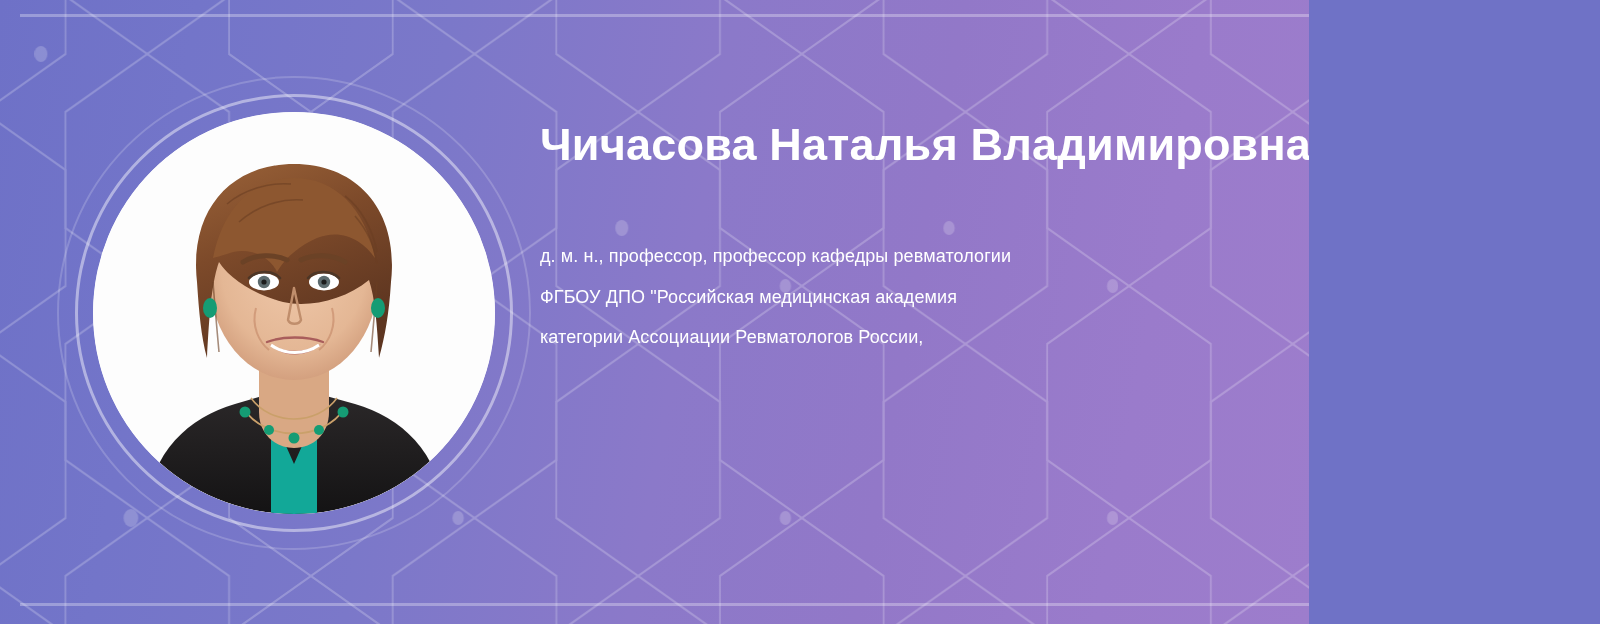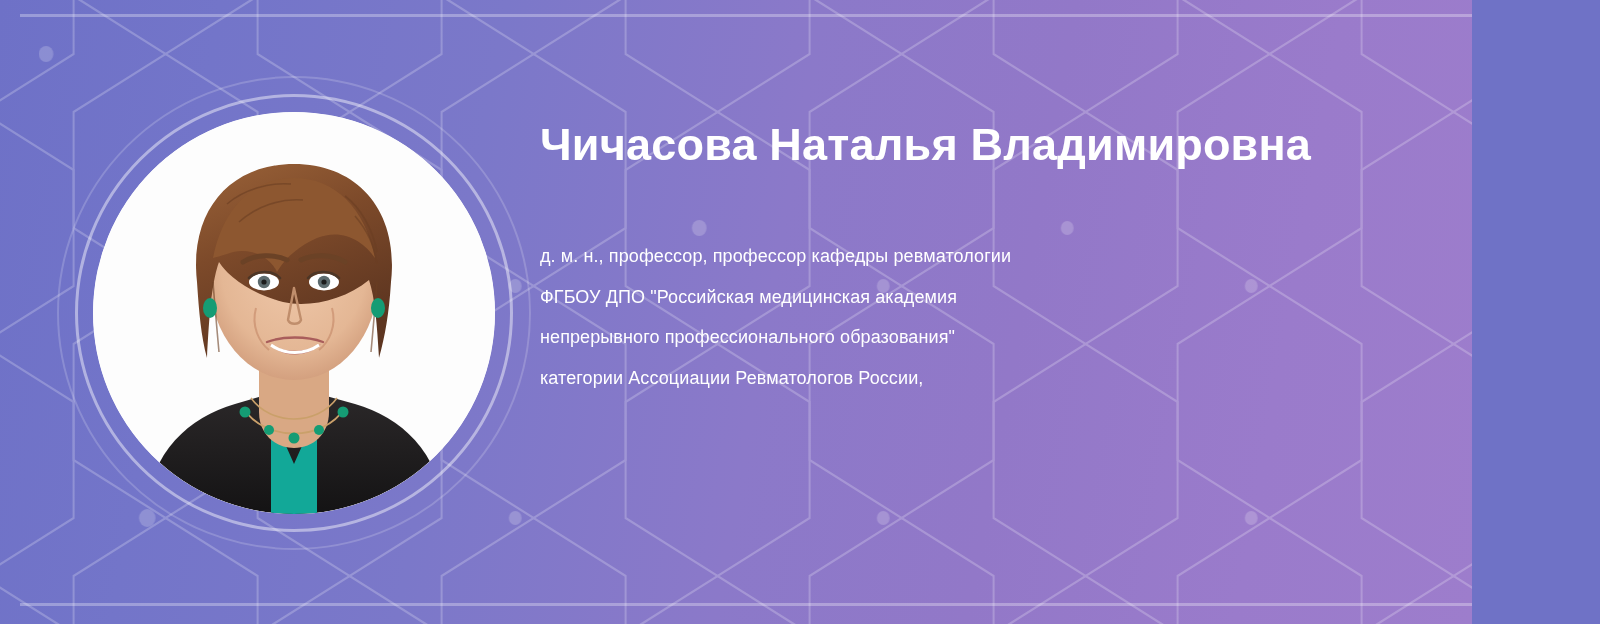--- a/index.html
+++ b/index.html
@@ -2,21 +2,21 @@
 <html><head>
 <meta charset="utf-8">
 <style>
   html, body {
     margin: 0;
     padding: 0;
     background: #6f72c6;
   }
   #slide {
     position: relative;
-    width: 1472px;
+    width: 1309px;
     height: 624px;
     overflow: hidden;
     font-family: "Liberation Sans", sans-serif;
     background: linear-gradient(100deg,
         #6e71c7 0%,
         #7375c9 14%,
         #7b78c9 32%,
         #8b79c9 52%,
         #9278c8 68%,
         #9a7bcb 85%,
@@ -278,18 +278,17 @@
         </g>
       </svg>
     </div>
   </div>
 
   <div class="text-col">
     <h1 class="speaker-name">Чичасова Наталья Владимировна</h1>
     <div class="speaker-bio">
       <span class="bio-line">д. м. н., профессор, профессор кафедры ревматологии</span>
       <span class="bio-line">ФГБОУ ДПО "Российская медицинская академия</span>
-      <span class="bio-line">непрерывного профессионального образования"</span>
       <span class="bio-line">категории Ассоциации Ревматологов России,</span>
     </div>
   </div>
 
 </div>
 
 </body></html>

